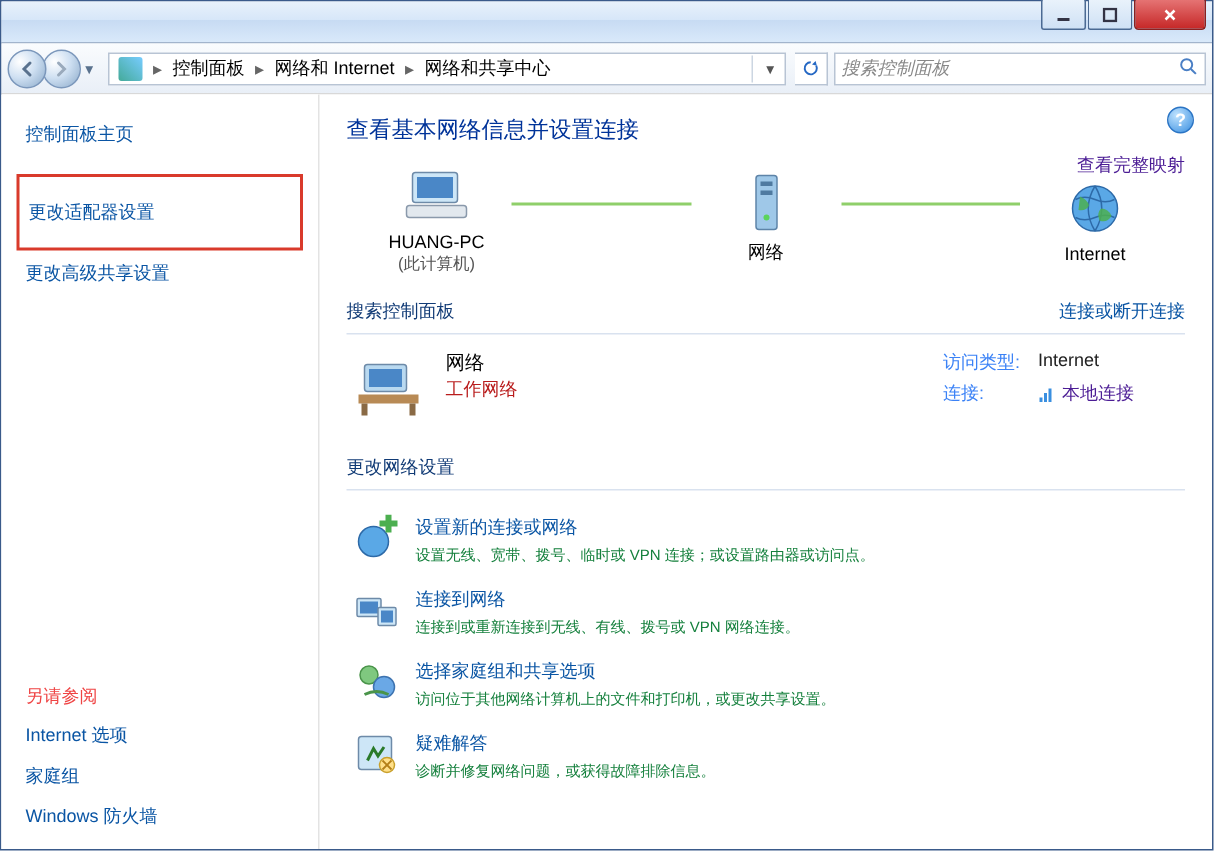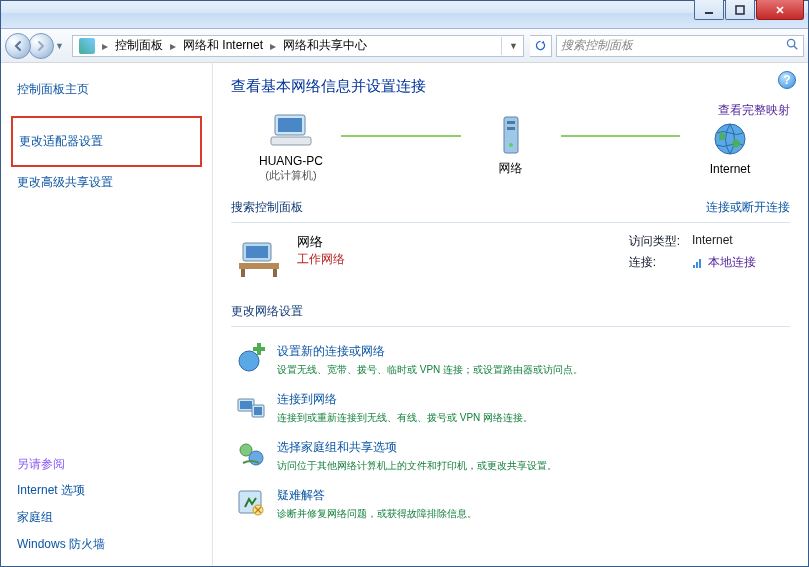--- a/index.html
+++ b/index.html
@@ -27,21 +27,21 @@
   .searchbox { width: 248px; height:22px; border:1px solid #b8c4d4; background:#fff; display:flex; align-items:center; padding:0 4px; color:#888; font-style:italic;}
   .searchbox .sicon { margin-left:auto; color:#5a8cd0; font-style:normal;}
 
   
   .body { flex:1; display:flex; min-height:0; background:#fff; }
   .sidebar { width: 212px; border-right: 1px solid #e3e3e3; background:#fff; padding: 12px 0 8px 0; display:flex; flex-direction:column; }
   .sidebar .sb-link { padding: 5px 16px; color:#0a55a4; cursor:pointer; }
   .sidebar .sb-title { padding: 6px 16px 6px 16px; color:#0a55a4; }
   .sidebar .sb-link.highlight { border:2px solid #d93a2b; margin: 2px 10px; padding:15px 6px; }
   .sidebar .spacer { flex:1; }
-  .sidebar .seealso-h { padding: 2px 16px 4px 16px; color:#8b5cf6; }
+  .sidebar .seealso-h { padding: 2px 16px 4px 16px; color:#ef4444; }
 
   .content { flex:1; overflow:auto; padding: 10px 18px 12px 18px; position:relative; }
   .helpicon { position:absolute; right:12px; top:8px; width:18px; height:18px; border-radius:50%; background:radial-gradient(circle at 35% 30%, #bfe3ff, #3a8fe0); color:#fff; font-size:12px; display:flex; align-items:center; justify-content:center; font-weight:bold; border:1px solid #2a74c4;}
   .h1 { color:#003399; font-size:15px; margin: 4px 0 14px 0; }
 
   
   .maprow { display:flex; align-items:center; justify-content:center; position:relative; margin: 0 0 4px 0;}
   .mapitem { display:flex; flex-direction:column; align-items:center; width:120px; }
   .mapitem .mi-icon { width:48px; height:42px; display:flex; align-items:center; justify-content:center; }
   .mi-label { text-align:center; margin-top:2px; }
@@ -53,21 +53,21 @@
   .divline { border-top:1px solid #d9e2ef; margin-top:2px; }
   .rightlink { float:right; color:#0a55a4; cursor:pointer; }
 
   
   .active-net { display:flex; padding: 10px 4px 6px 4px; align-items:flex-start; gap: 14px; }
   .an-icon { width:48px; height:48px; }
   .an-left { display:flex; flex-direction:column; }
   .an-left .net-name { font-size:13px; }
   .an-left .net-sub { color:#b91c1c; cursor:pointer; }
   .an-right { margin-left:auto; margin-right:30px; display:grid; grid-template-columns:auto auto; column-gap:12px; row-gap:4px; }
-  .an-right .k { color:#0f172a; }
+  .an-right .k { color:#3b82f6; }
   .an-right .v { color:#222; }
   .an-right .vlink { color:#4c1d95; cursor:pointer; display:flex; align-items:center; gap:4px;}
   .sig-icon { display:inline-block; width:12px; height:12px; }
 
   
   .opt-list { margin-top:8px; }
   .opt { display:flex; gap:10px; padding: 8px 2px 6px 4px; align-items:flex-start; }
   .opt .o-icon { width:32px; height:32px; flex-shrink:0; }
   .opt .o-body { flex:1; }
   .opt .o-title { color:#0a55a4; cursor:pointer; margin-bottom:3px; }

